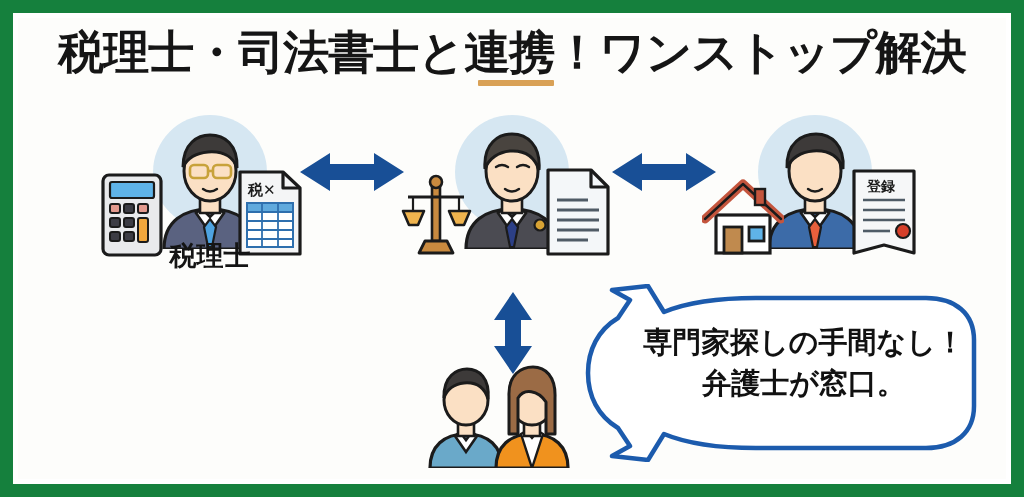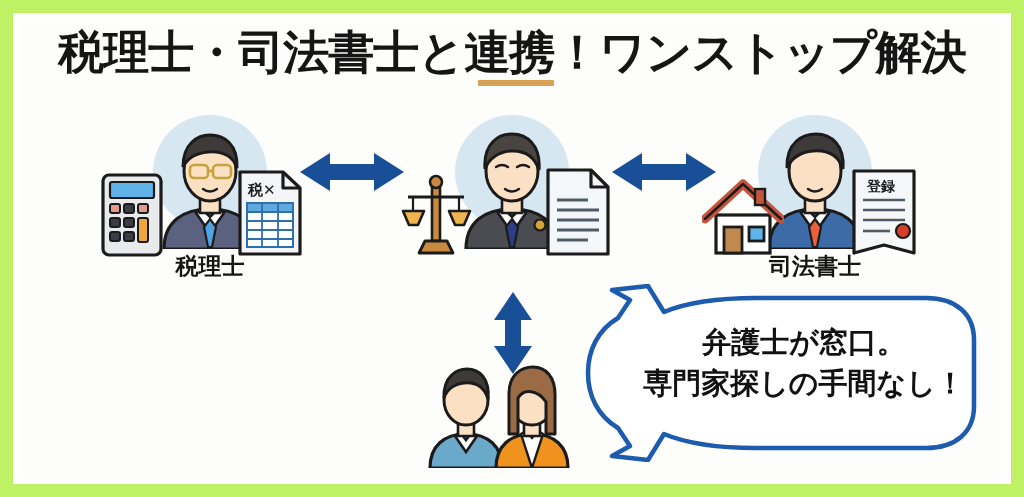--- a/index.html
+++ b/index.html
@@ -7,21 +7,21 @@
     padding: 0;
     background: #ffffff;
   }
   body {
     font-family: "DejaVu Sans", "Liberation Sans", sans-serif;
   }
   #canvas {
     position: relative;
     width: 1024px;
     height: 497px;
-    background: #bef264;
+    background: #15803d;
     overflow: hidden;
   }
   
   .frame-inner {
     position: absolute;
     left: 13px;
     top: 13px;
     width: 998px;
     height: 471px;
     background: #ffffff;
@@ -78,24 +78,24 @@
   }
   .persona .figure {
     position: absolute;
     left: 50%;
     top: 6px;
     transform: translateX(-50%);
   }
   .persona .caption {
     position: absolute;
     left: 0;
-    top: 136px;
+    top: 123px;
     width: 230px;
     text-align: center;
-    font-size: 23px;
+    font-size: 27px;
     font-weight: 700;
     color: #141414;
     white-space: nowrap;
   }
   .prop {
     position: absolute;
   }
 
   
   .arrow-h {
@@ -266,21 +266,20 @@
     <svg class="prop" style="left:150px; top:52px;" width="68" height="90" viewBox="0 0 68 90">
       <path d="M4 4 H64 V86 L34 78 L4 86 Z" fill="#f6f7f8" stroke="#1b1b1b" stroke-width="3.2" stroke-linejoin="round"></path>
       <text x="17" y="24" font-size="14" font-weight="700" fill="#1b1b1b" font-family="DejaVu Sans, sans-serif">登録</text>
       <line x1="13" y1="33" x2="55" y2="33" stroke="#4f5b66" stroke-width="2.6"></line>
       <line x1="13" y1="43" x2="55" y2="43" stroke="#4f5b66" stroke-width="2.6"></line>
       <line x1="13" y1="53" x2="55" y2="53" stroke="#4f5b66" stroke-width="2.6"></line>
       <line x1="13" y1="64" x2="40" y2="64" stroke="#4f5b66" stroke-width="2.6"></line>
       <circle cx="53" cy="64" r="7" fill="#d6402b" stroke="#1b1b1b" stroke-width="2.2"></circle>
     </svg>
 
-    <div class="caption">司法書士</div>
   </div>
 
   <svg class="arrow-h" style="left:300px; top:149px;" viewBox="0 0 104 46">
     <path d="M0 23 L30 4 L30 15 L74 15 L74 4 L104 23 L74 42 L74 31 L30 31 L30 42 Z" fill="#184f96"></path>
   </svg>
 
   <svg class="arrow-h" style="left:612px; top:149px;" viewBox="0 0 104 46">
     <path d="M0 23 L30 4 L30 15 L74 15 L74 4 L104 23 L74 42 L74 31 L30 31 L30 42 Z" fill="#184f96"></path>
   </svg>
 
@@ -297,22 +296,22 @@
                C396 14 414 30 414 56
                L414 122
                C414 148 396 164 366 164
                L196 164
                C160 164 128 160 104 150
                L88 176 L52 172 L70 162 L58 144
                C38 132 28 112 28 89
                C28 66 38 46 58 34 Z" fill="#ffffff" stroke="#1c5bad" stroke-width="4.5" stroke-linejoin="round"></path>
     </svg>
     <div class="bubble-text">
+      <div>専門家探しの手間なし！</div>
       <div>弁護士が窓口。</div>
-      <div>専門家探しの手間なし！</div>
     </div>
   </div>
 
   <svg class="couple" viewBox="0 0 146 106">
 
     <path d="M2 106 C2 84 16 72 38 72 C60 72 74 84 74 106 Z" fill="#6aa9c9" stroke="#1b1b1b" stroke-width="3.2"></path>
     <path d="M27 74 L38 90 L49 74 L44 70 L38 78 L32 70 Z" fill="#ffffff" stroke="#1b1b1b" stroke-width="2.6"></path>
     <path d="M30 56 L30 74 L46 74 L46 56 Z" fill="#fbe0c4" stroke="#1b1b1b" stroke-width="2.6"></path>
     <ellipse cx="38" cy="38" rx="22" ry="25" fill="#fbe0c4" stroke="#1b1b1b" stroke-width="3"></ellipse>
     <path d="M16 36 C15 14 29 7 39 7 C51 7 62 16 60 37 C56 24 47 20 36 21 C27 22 19 27 16 36 Z" fill="#3d3a39" stroke="#1b1b1b" stroke-width="3"></path>

